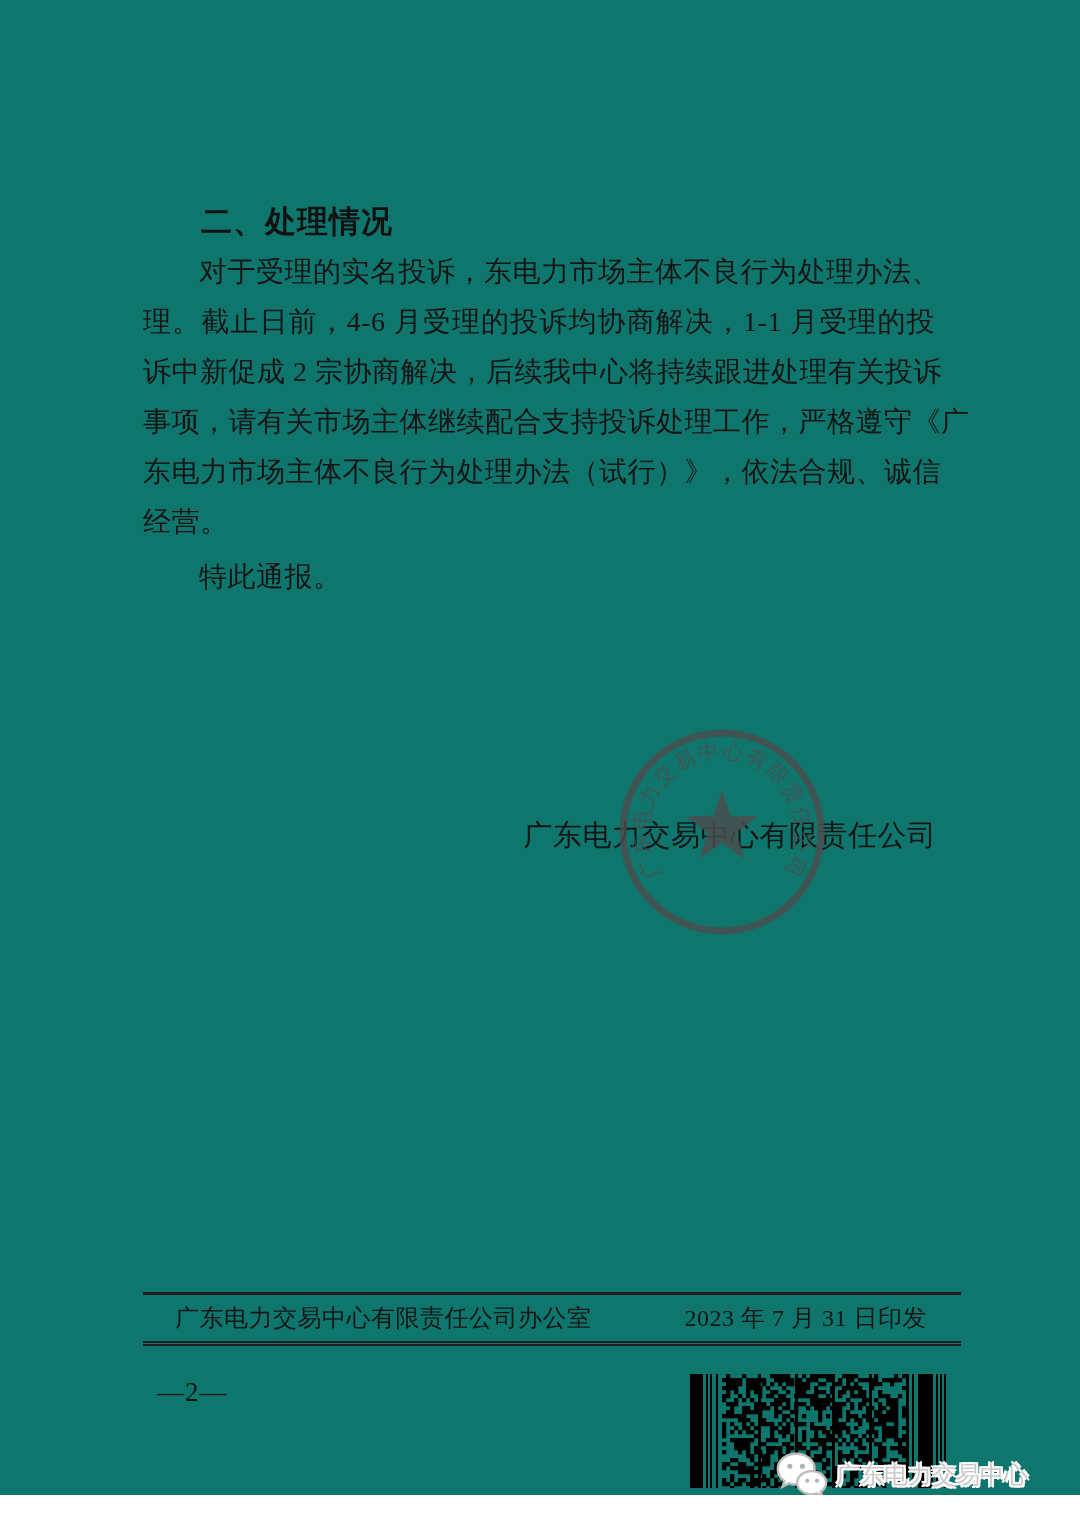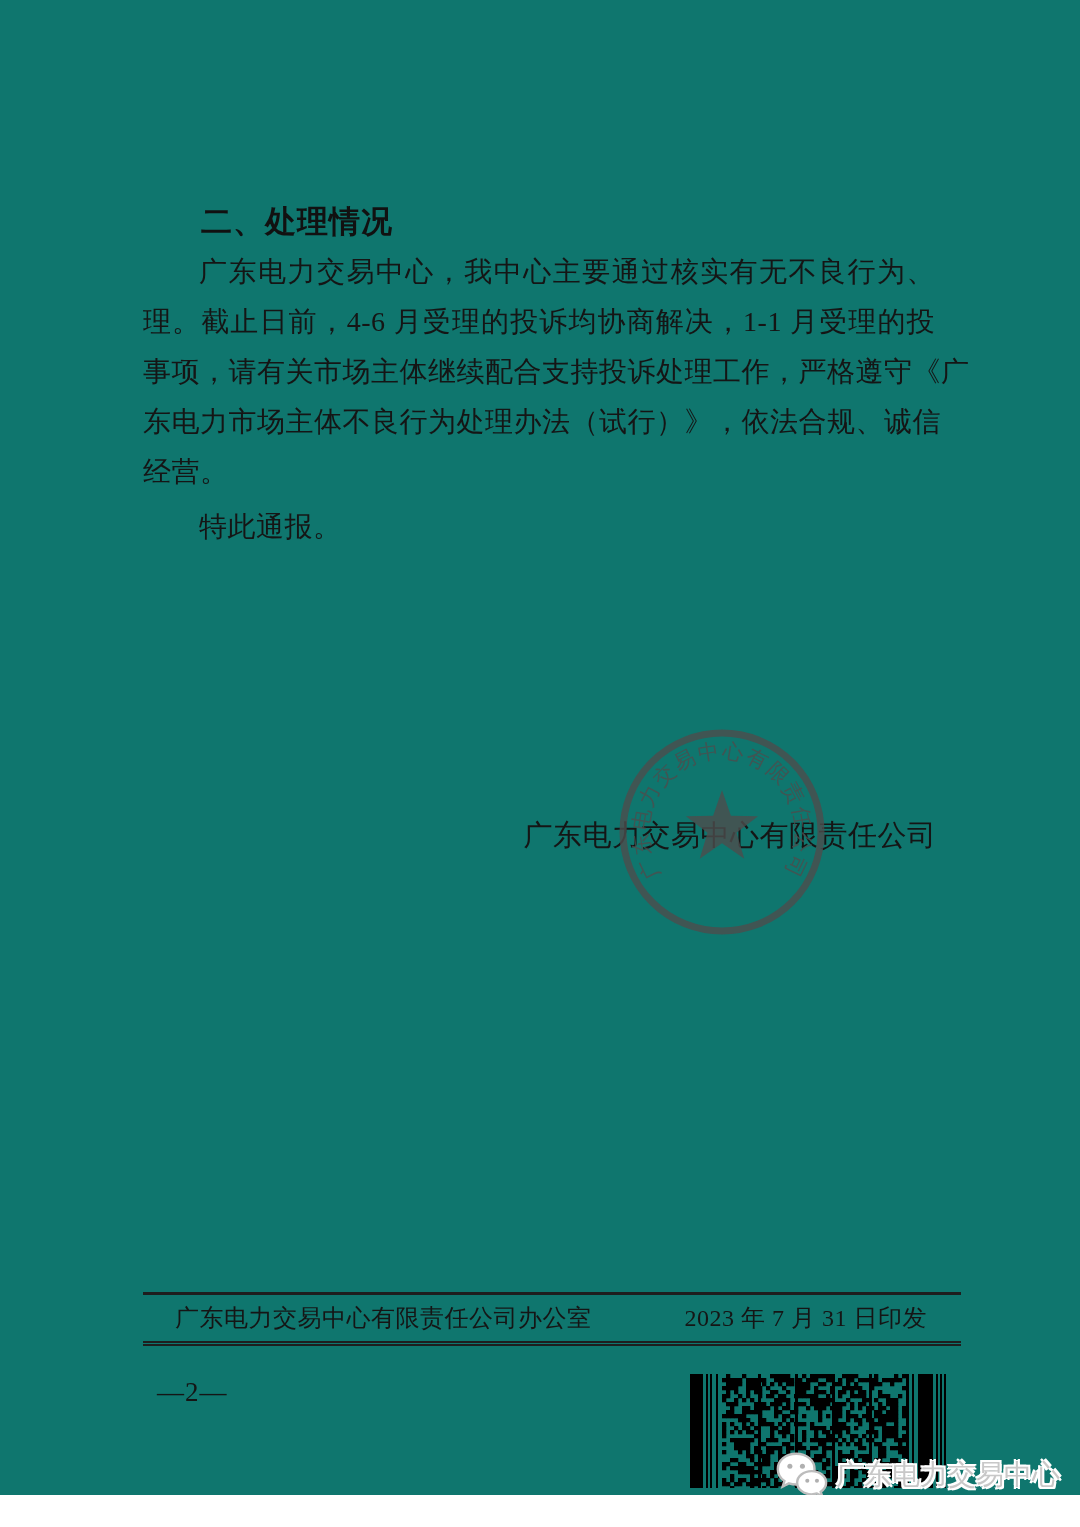--- a/index.html
+++ b/index.html
@@ -39,35 +39,36 @@
   }
   .barcode{position:absolute;left:690px;top:1374px;width:256px;height:114px;}
   .barcode svg{display:block;width:100%;height:100%;}
   .watermark{
     position:absolute;left:772px;top:1442px;height:66px;display:flex;align-items:center;
     pointer-events:none;
   }
   .watermark-icon{width:58px;height:58px;flex:0 0 auto;margin-right:6px;}
   .watermark-text{
     font-family:Liberation Sans, sans-serif;
-    font-size:28px;color:#c8c8c8;letter-spacing:0;white-space:nowrap;
+    font-size:24px;color:#c8c8c8;letter-spacing:0;white-space:nowrap;
     text-shadow:1px 1px 0 #fff,-1px -1px 0 #fff,1px -1px 0 #fff,-1px 1px 0 #fff,
                 2px 2px 0 #fff,-2px -2px 0 #fff,2px -2px 0 #fff,-2px 2px 0 #fff;
   }
 </style>
 </head>
 <body>
 
 <div class="page">
 
   <h2 class="heading">二、处理情况</h2>
 
   <div class="body-lines">
-    <div class="line indent">广东电力交易中心，我中心主要通过核实有无不良行为、</div>
+    <div class="line indent">对于受理的实名投诉，东电力市场主体不良行为处理办法、</div>
     <div class="line">理。截止日前，4-6 月受理的投诉均协商解决，1-1 月受理的投</div>
+    <div class="line">诉中新促成 2 宗协商解决，后续我中心将持续跟进处理有关投诉</div>
     <div class="line">事项，请有关市场主体继续配合支持投诉处理工作，严格遵守《广</div>
     <div class="line">东电力市场主体不良行为处理办法（试行）》，依法合规、诚信</div>
     <div class="line short">经营。</div>
     <div class="line indent short closing">特此通报。</div>
   </div>
 
   <div class="signature">
     <div class="company">广东电力交易中心有限责任公司</div>
   </div>
 

